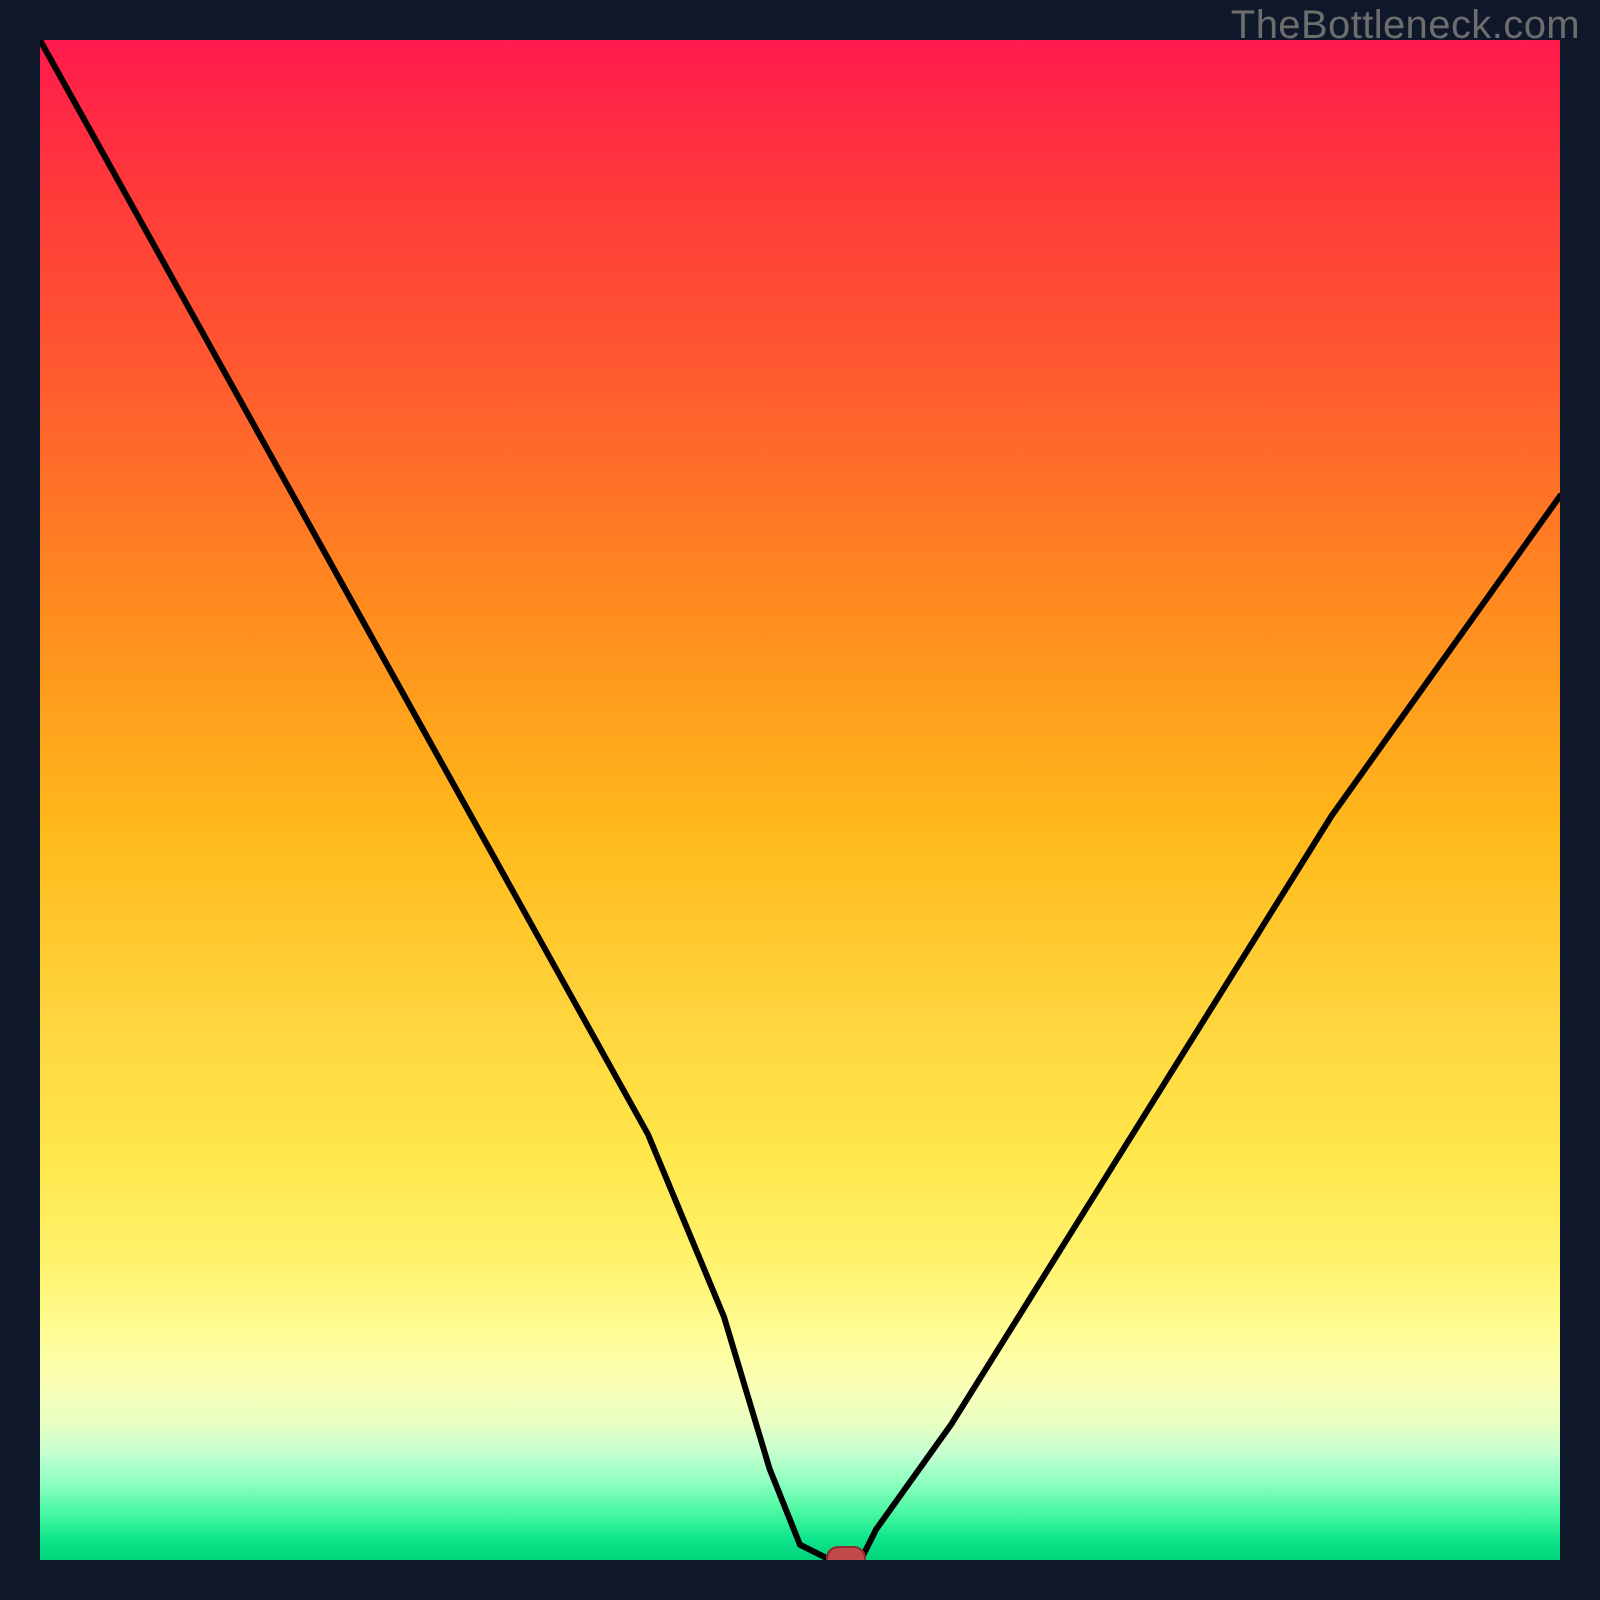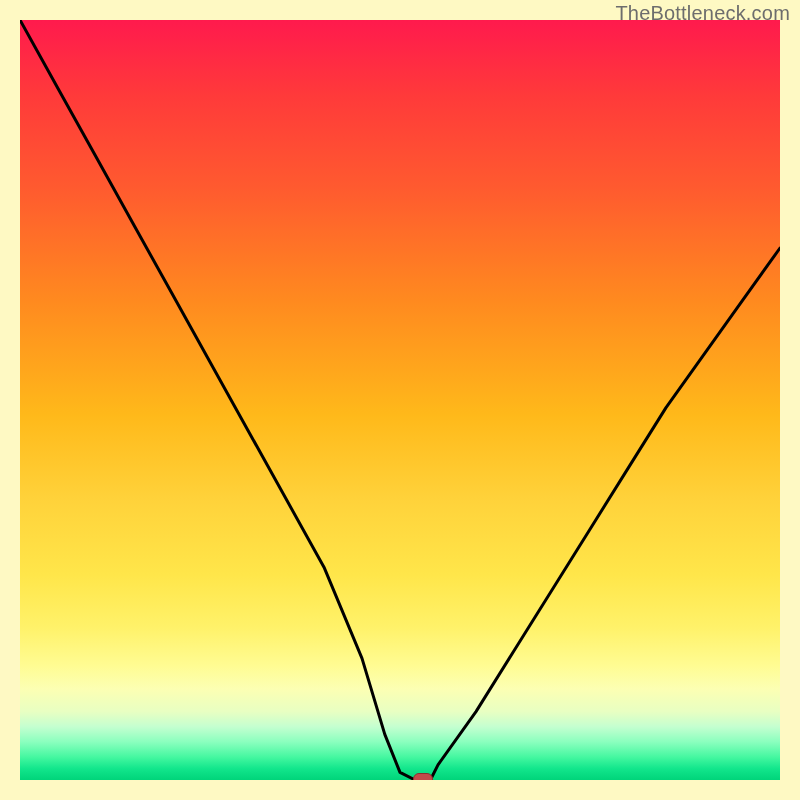--- a/index.html
+++ b/index.html
@@ -8,21 +8,21 @@
     width: 800px;
     height: 800px;
     overflow: hidden;
     background: #000;
     font-family: Arial, Helvetica, sans-serif;
   }
   .frame {
     position: relative;
     width: 800px;
     height: 800px;
-    background: #fef9c3;
+    background: #0f172a;
   }
   .plot {
     position: absolute;
     left: 20px;
     top: 20px;
     width: 760px;
     height: 760px;
     background: linear-gradient(
       to bottom,
       #ff1a4d 0%,

